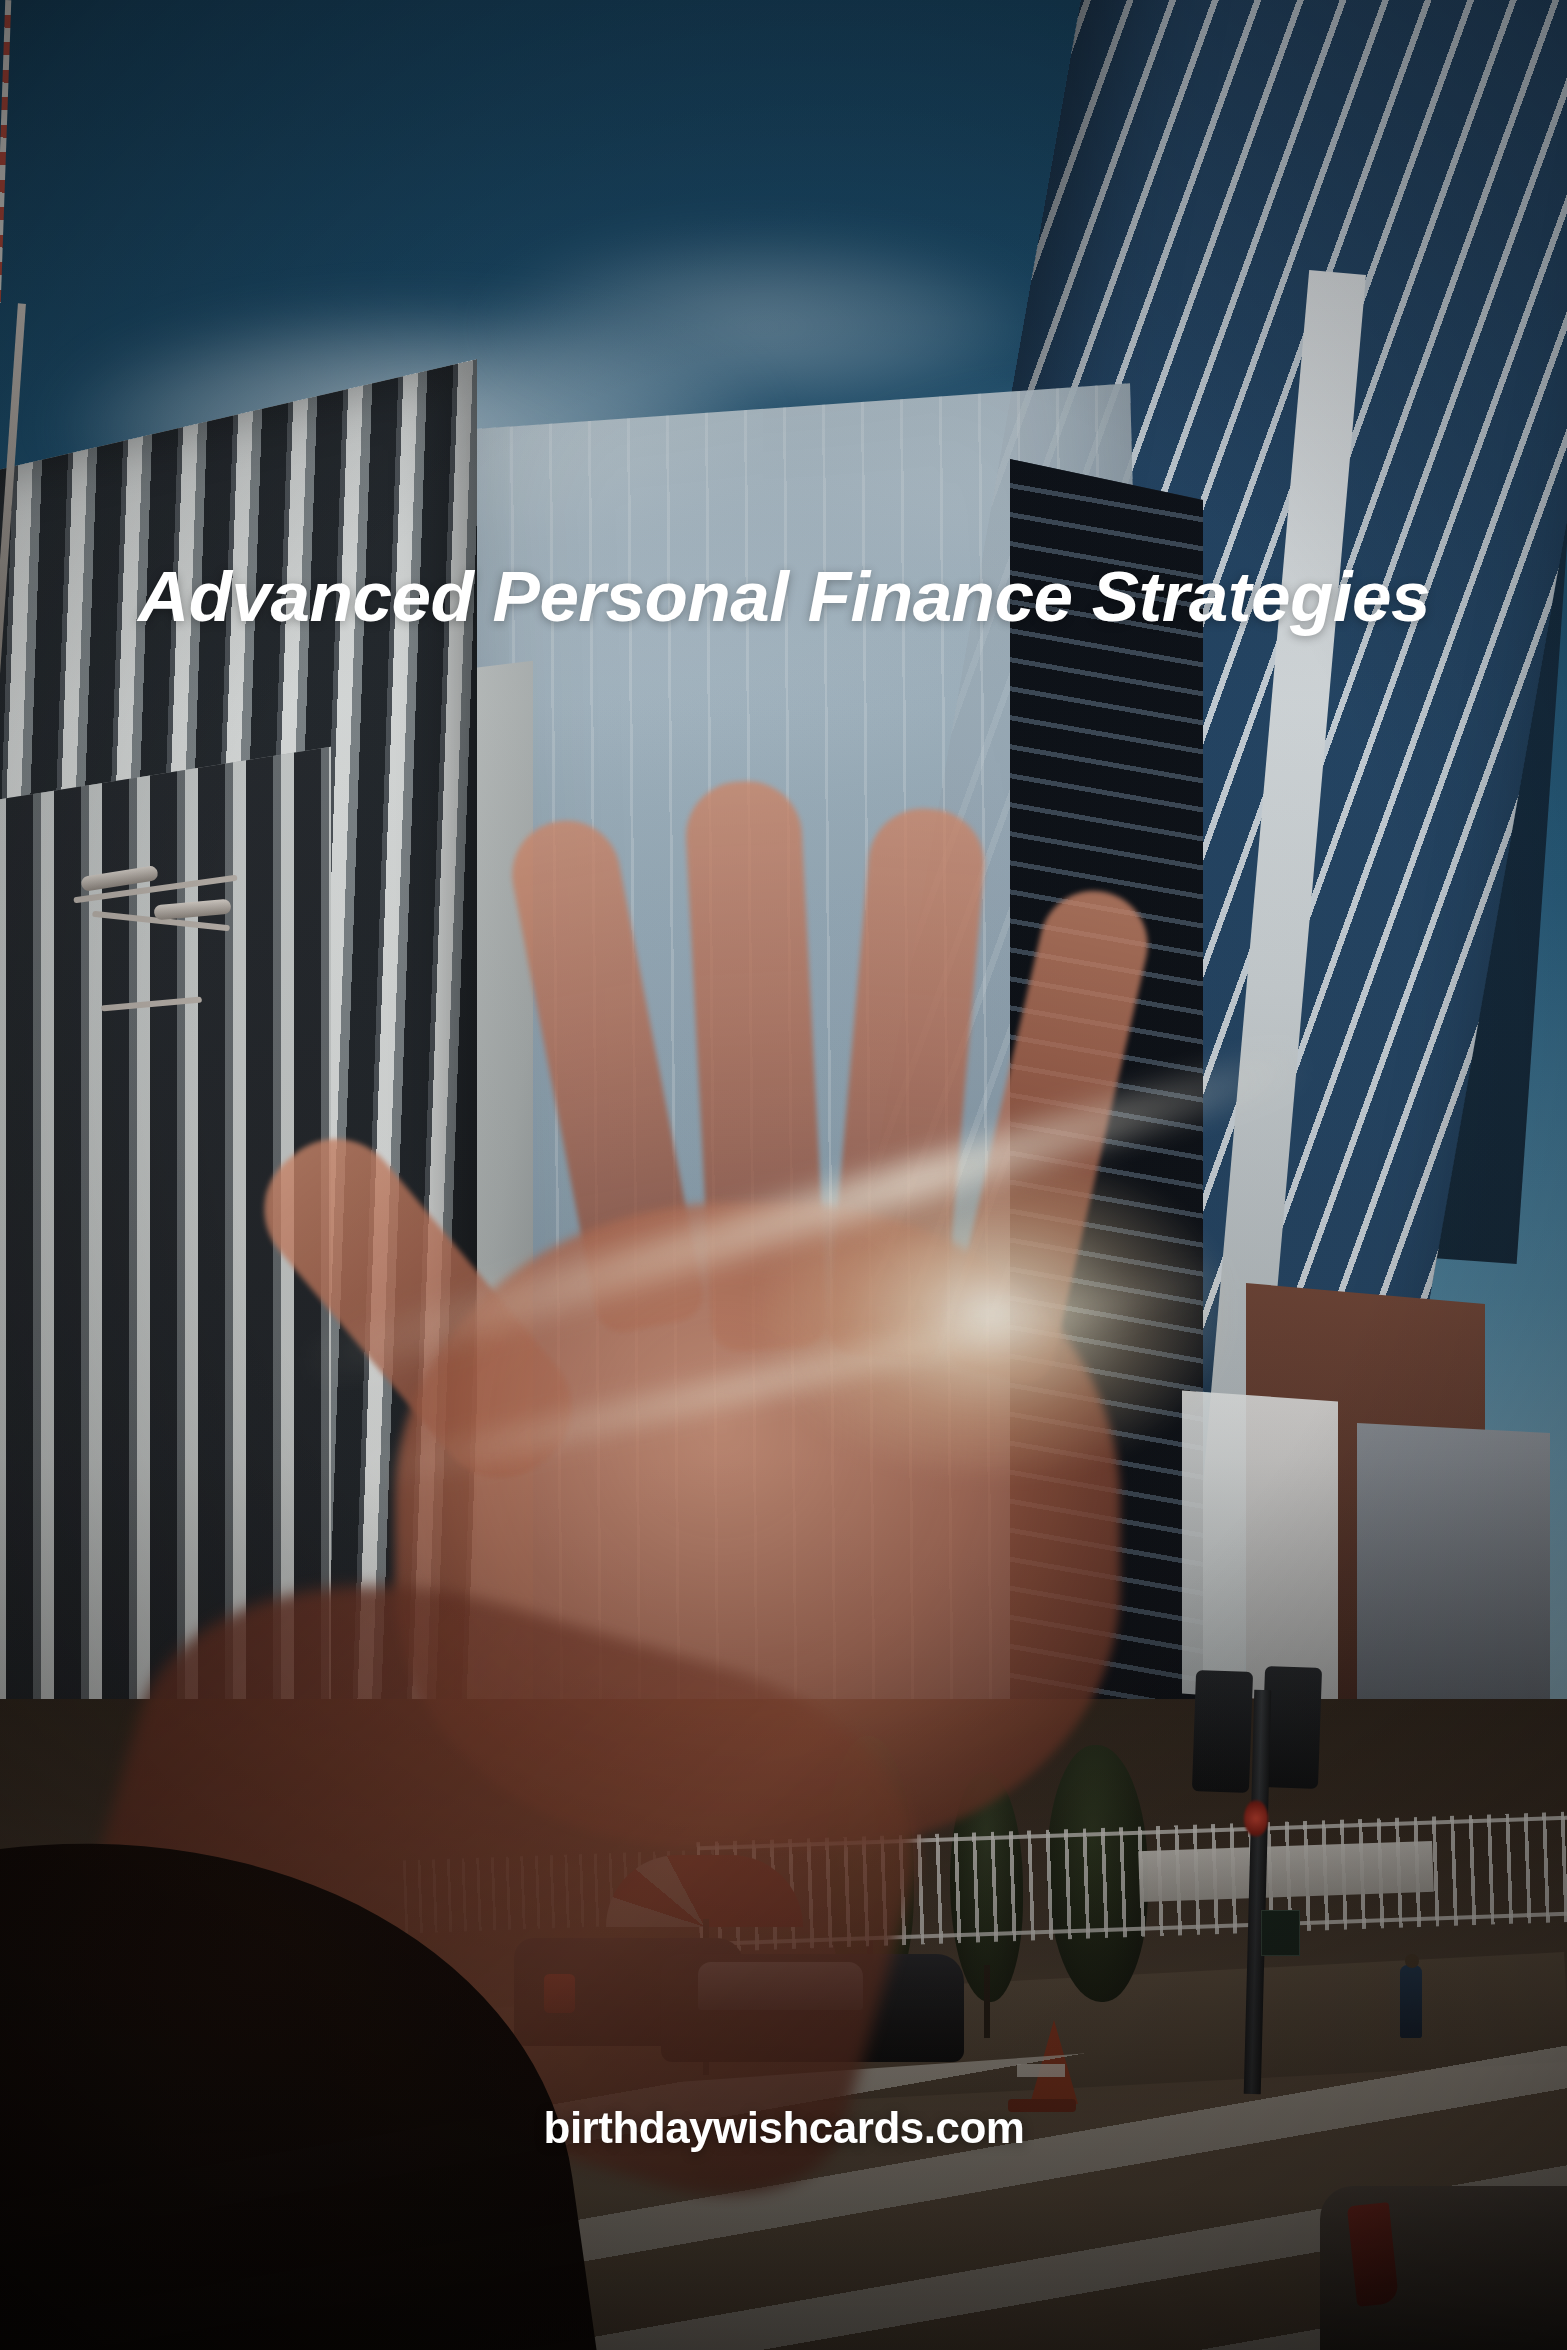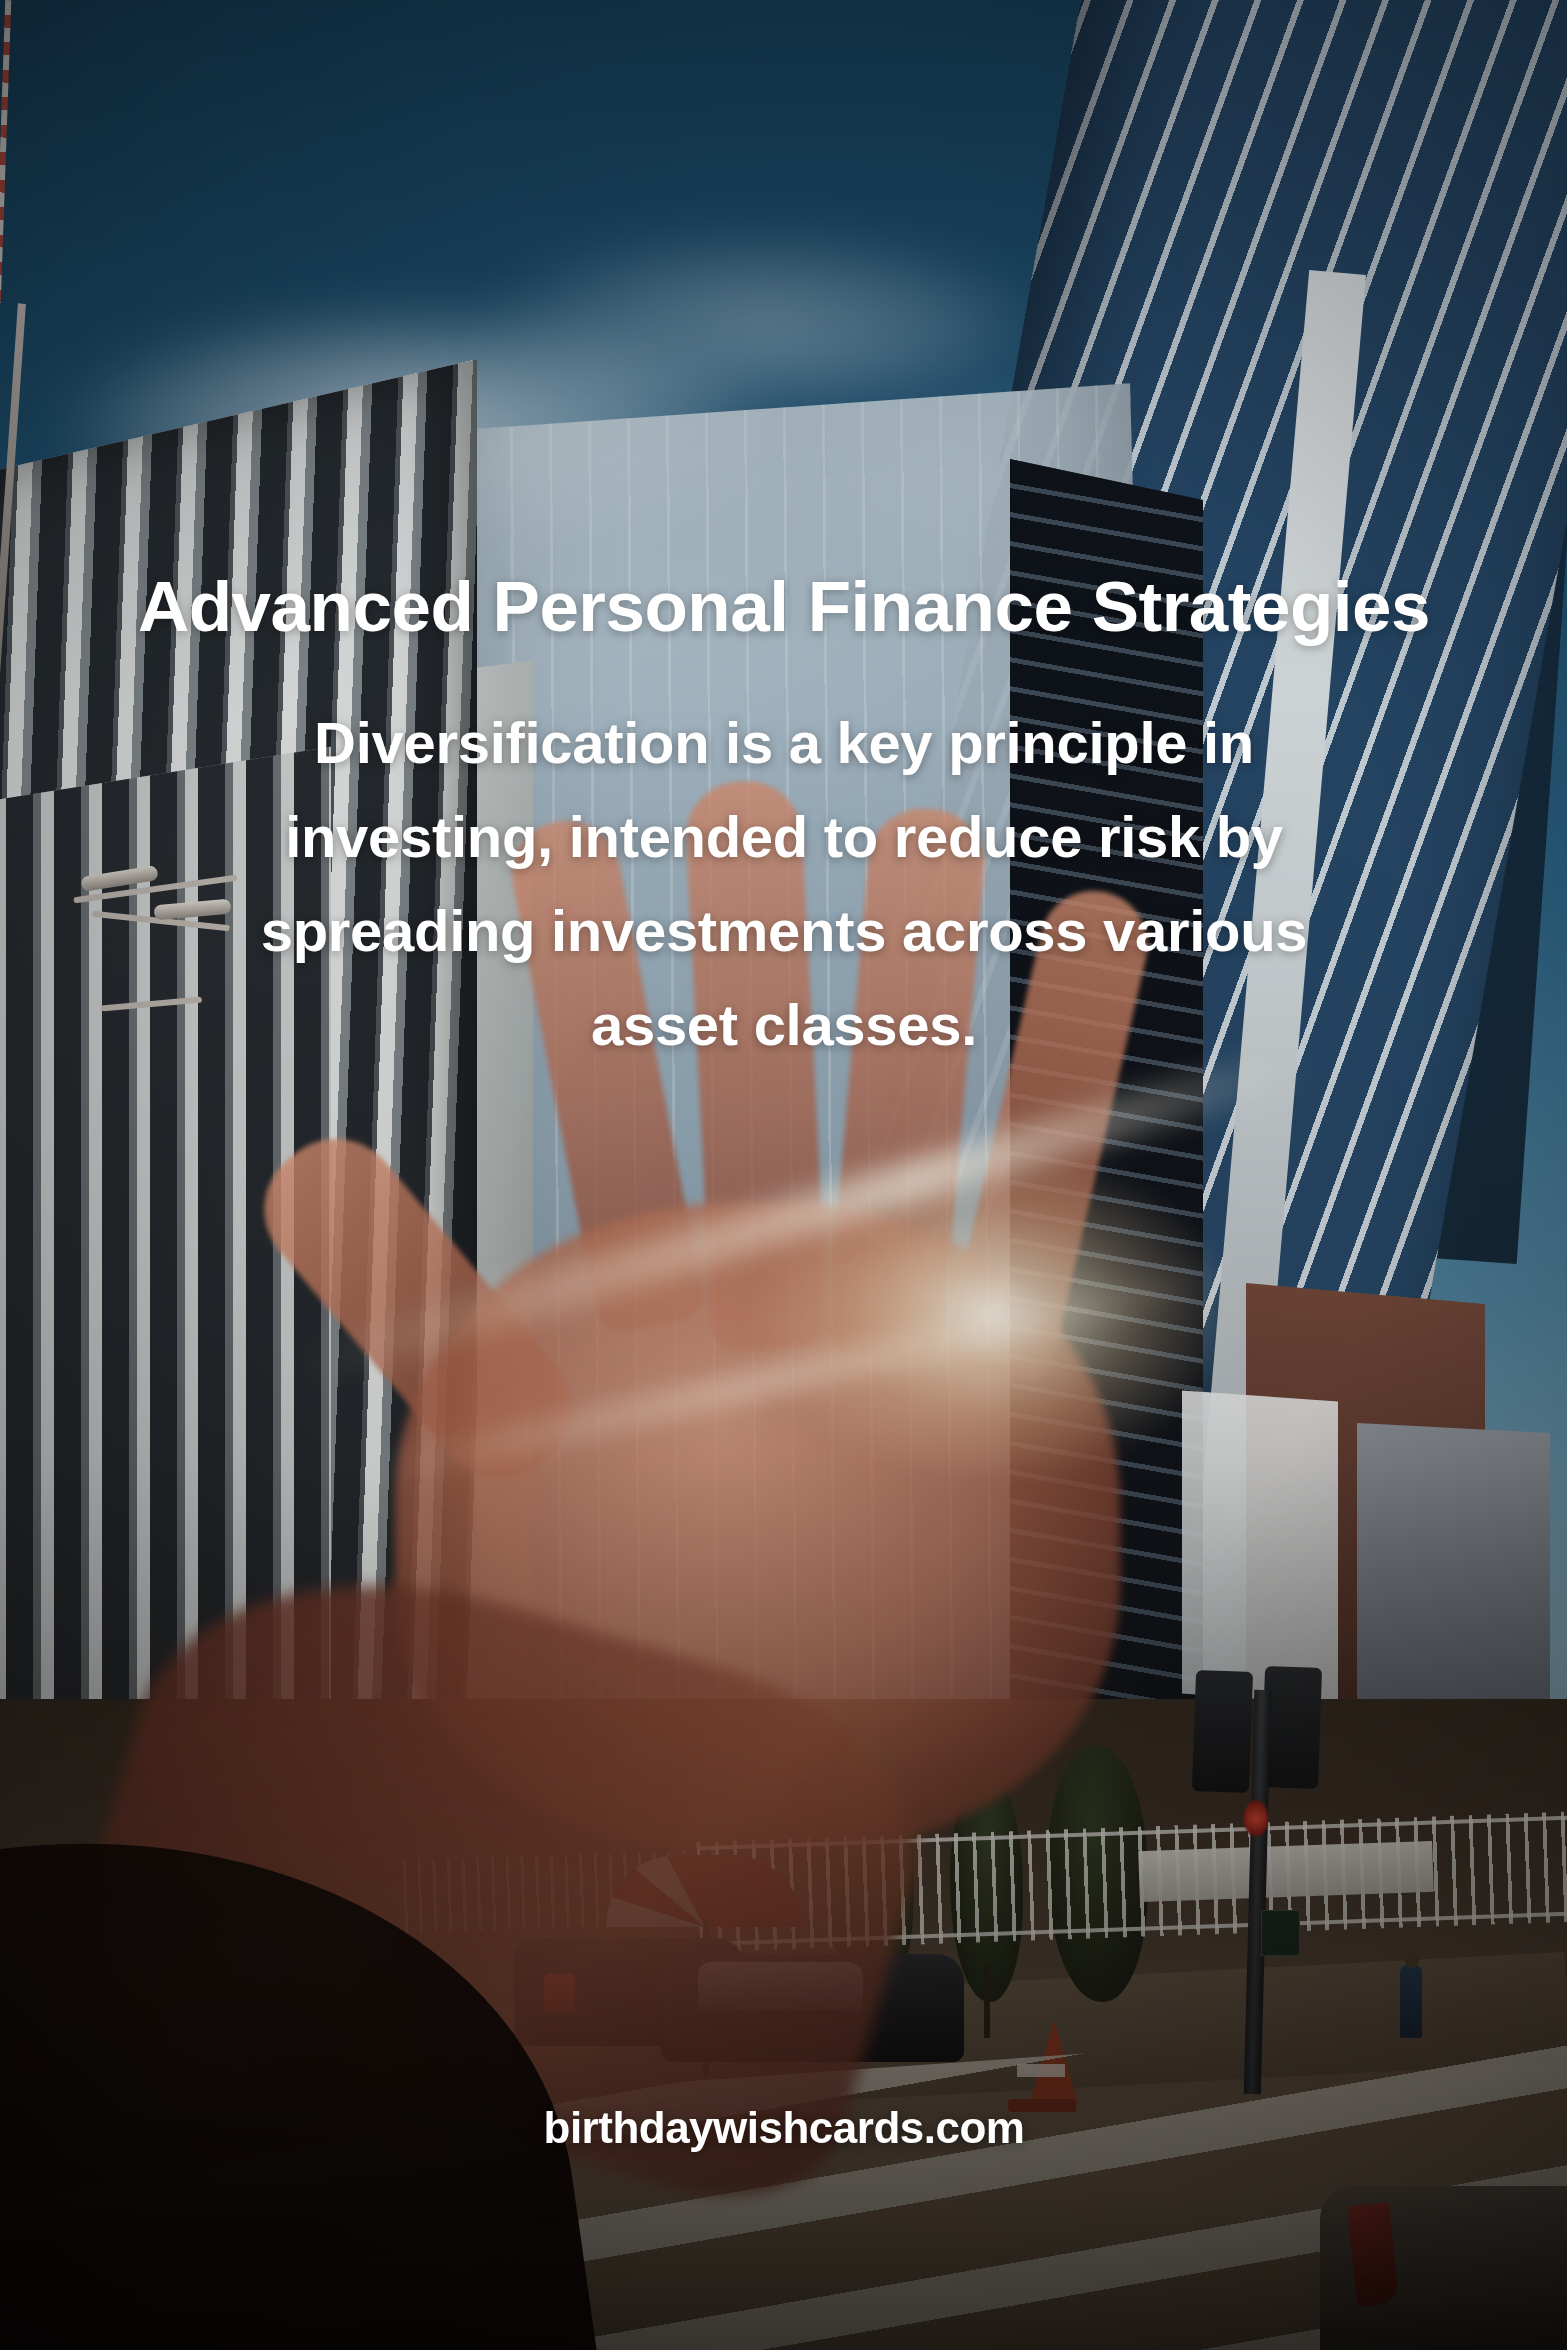--- a/index.html
+++ b/index.html
@@ -460,31 +460,32 @@
 
   
   .text-layer {
     position: absolute;
     left: 0; right: 0; top: 0;
     padding: 0 55px;
     text-align: center;
     z-index: 40;
   }
   .headline {
-    margin: 14px;
+    margin: 4px;
     padding-top: 555px;
     color: #ffffff;
     font-size: 71px;
     font-weight: 700;
     line-height: 1.07;
     letter-spacing: -0.5px;
     text-shadow: 0 1.8px 9.2px rgba(0,0,0,.30);
     max-width: 1359px;
     margin-left: auto;
     margin-right: auto;
+    font-style: italic;
   }
   .subtext {
     margin: 0;
     padding-top: 37px;
     color: #ffffff;
     font-size: 58px;
     font-weight: 700;
     line-height: 1.62;
     letter-spacing: -0.3px;
     text-shadow: 0 1.8px 9.2px rgba(0,0,0,.34);
@@ -599,19 +600,18 @@
     <div class="flare-ray2"></div>
   </div>
 
   <div class="sleeve"></div>
 
   <div class="tone"></div>
   <div class="vignette"></div>
 
   <div class="text-layer">
     <h1 class="headline">Advanced Personal Finance Strategies</h1>
-    <p class="subtext">Diversification is a key principle in investing, intended to reduce risk by spreading investments across various asset classes.</p>
   </div>
 
   <div class="footer">birthdaywishcards.com</div>
 
 </div>
 
 
 </body></html>

